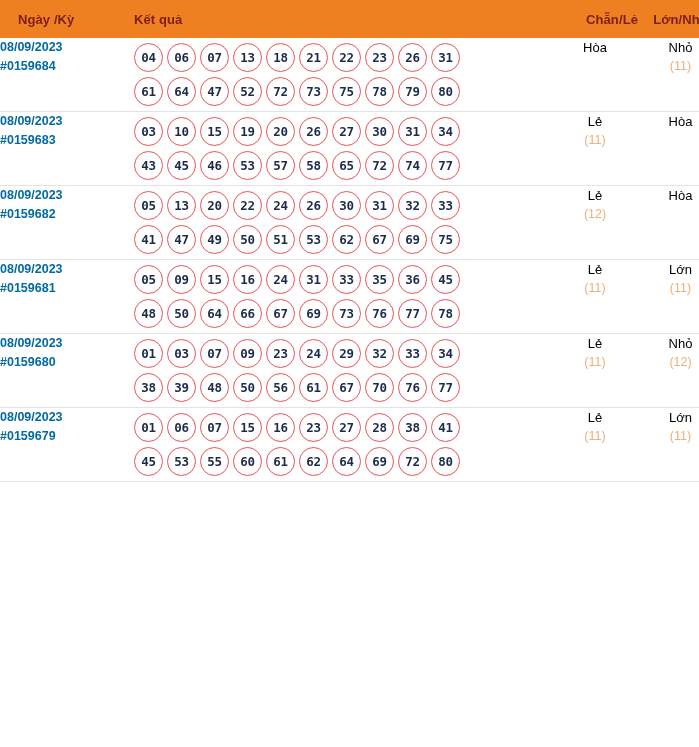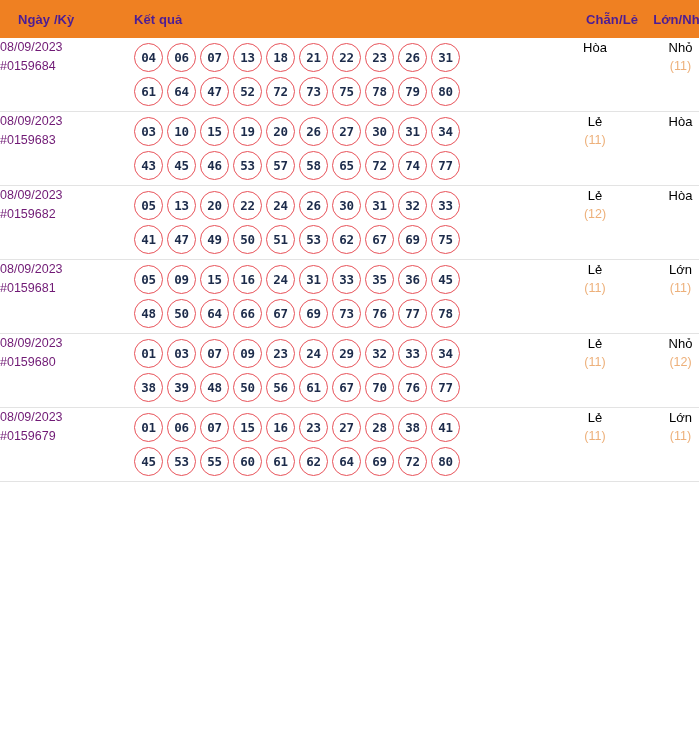--- a/index.html
+++ b/index.html
@@ -19,21 +19,21 @@
     width: 699px;
     border-collapse: collapse;
     table-layout: fixed;
   }
   
   .thead-row {
     background: #ef8022;
     height: 38px;
   }
   .thead-row th {
-    color: #4c1d95;
+    color: #7f1d1d;
     font-size: 13px;
     font-weight: bold;
     text-align: left;
     vertical-align: middle;
     padding: 0;
     letter-spacing: 0.1px;
   }
   th.col-date   { width: 110px; padding-left: 18px; }
   th.col-result { width: 418px; padding-left: 6px; }
   th.col-parity { width: 86px;  text-align: right; }
@@ -48,23 +48,24 @@
     padding: 0;
     vertical-align: top;
   }
   .cell-date {
     padding: 14px 0 16px 18px;
     width: 110px;
   }
   .date-text, .draw-text {
     display: block;
     font-size: 12.5px;
-    color: #701a75;
+    color: #0369a1;
     line-height: 19px;
     white-space: nowrap;
+    font-weight: bold;
   }
   .cell-result {
     padding: 10px 0 10px 0;
     width: 418px;
   }
   .ball-row {
     display: flex;
     gap: 4px;
     padding-left: 6px;
     margin: 5px 0;

